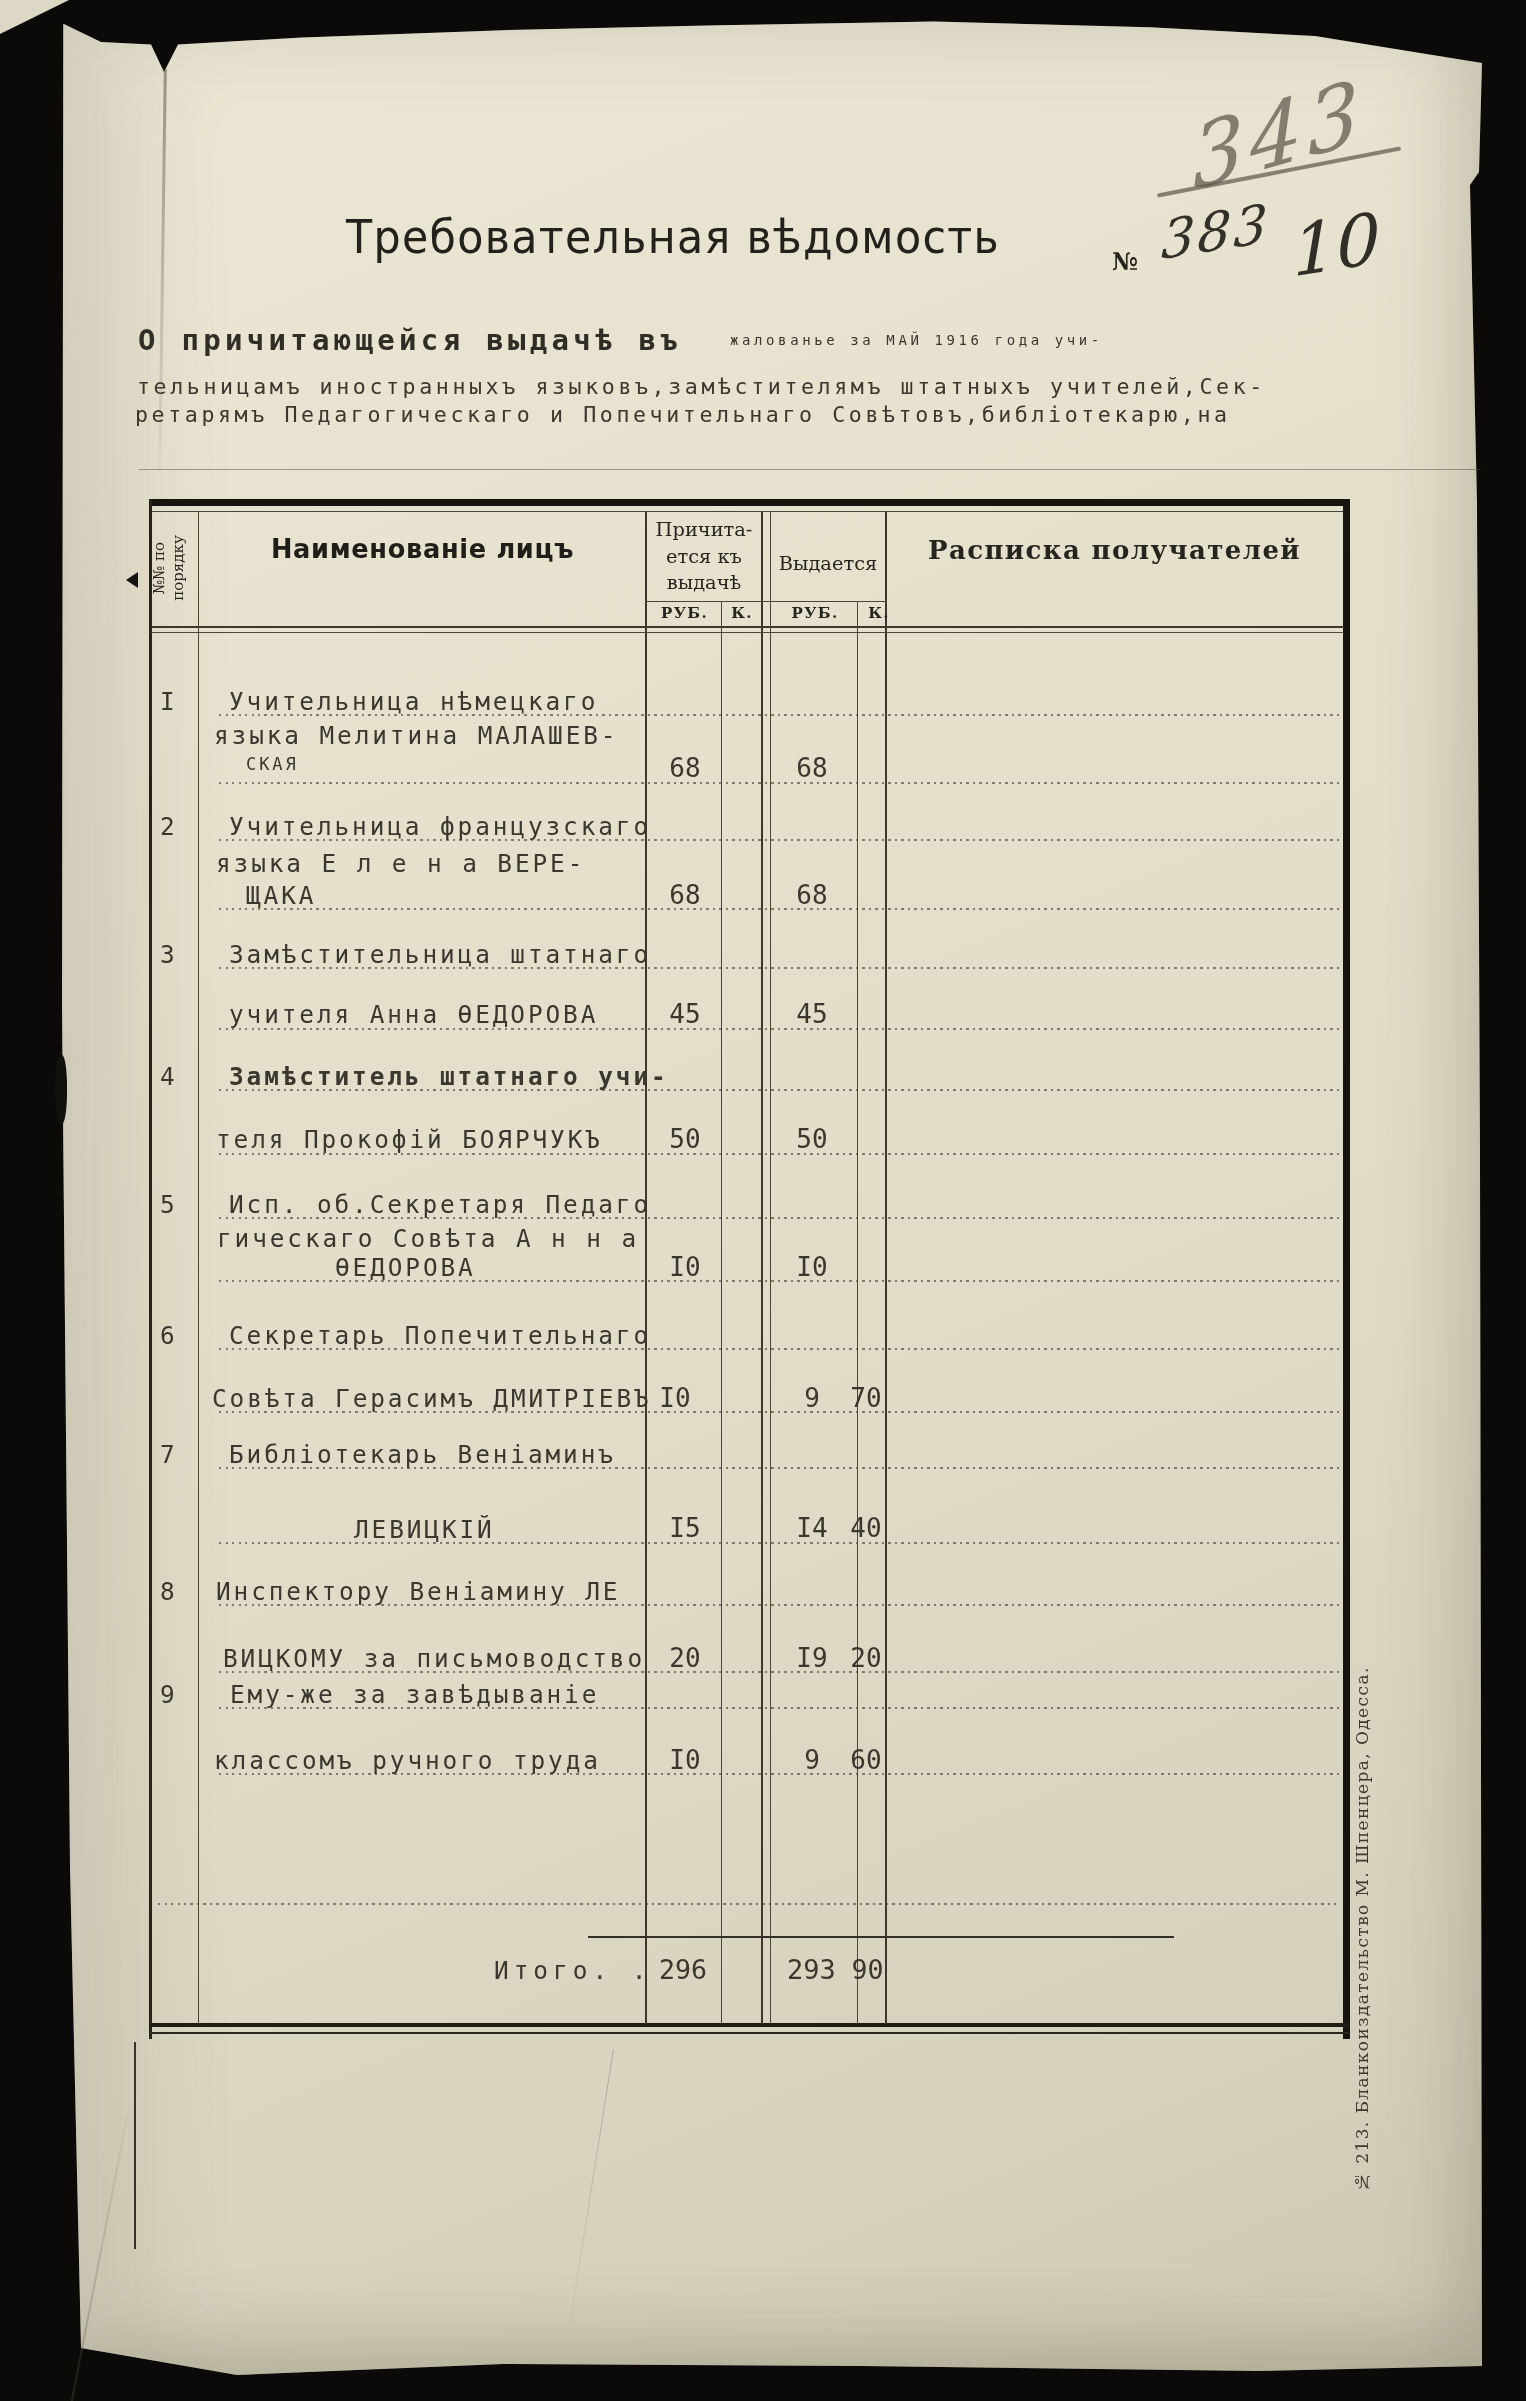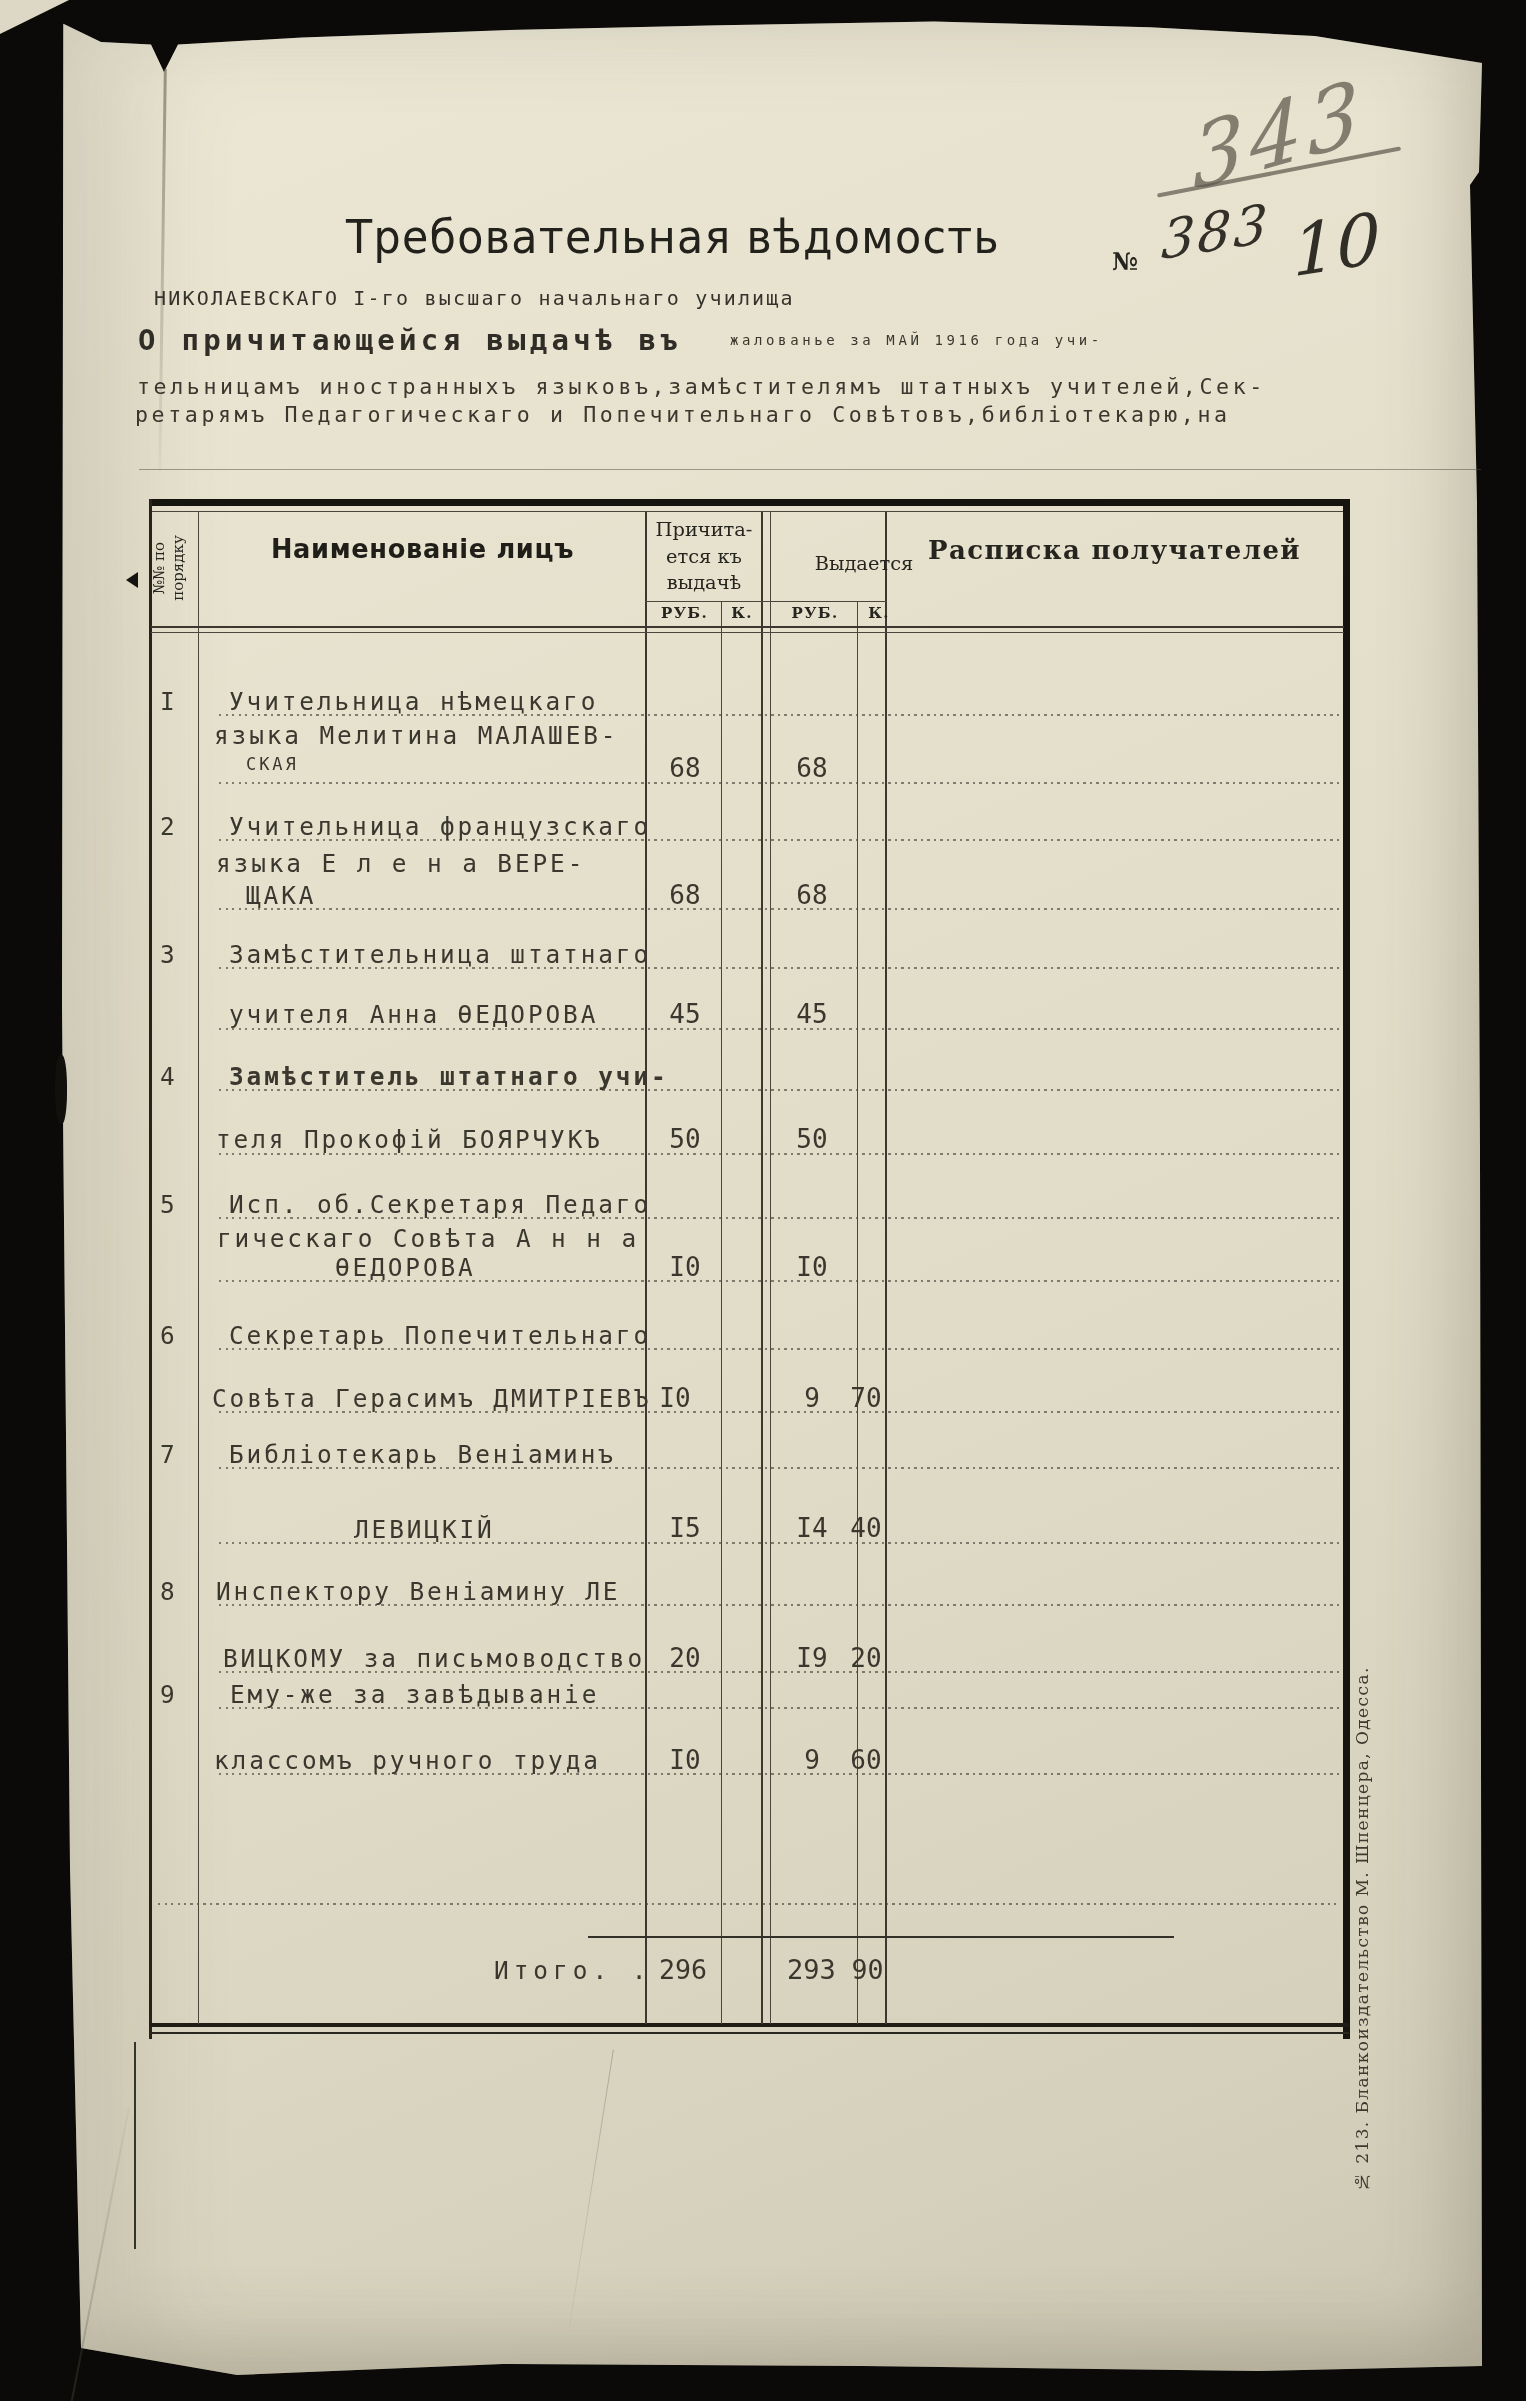--- a/index.html
+++ b/index.html
@@ -50,21 +50,20 @@
   <div class="crease" style="left:1155px;top:170px;width:248px;height:3.6px;background:rgba(92,86,74,.7);
               transform:rotate(-11deg);border-radius:2.2px;"></div>
   <div class="t hw" style="left:1161px;top:201px;font-size:53px;color:#323028;letter-spacing:2.9px;
               transform:rotate(-9deg) skewX(-12deg);">383</div>
   <div class="t hw" style="left:1292px;top:204px;font-size:70px;color:#302e26;
               transform:rotate(-9deg) skewX(-8deg);">10</div>
 
   <div class="t" style="left:346px;top:210px;font-size:46px;font-weight:500;color:#23211b;letter-spacing:1.4px;
               transform:scaleX(.93);transform-origin:left;">Требовательная вѣдомость</div>
   <div class="t print" style="left:1112px;top:247px;font-size:24px;font-weight:bold;">№</div>
-  <div class="t type" style="left:154px;top:286px;font-size:20px;letter-spacing:2.2px;color:#34322b;">НИКОЛАЕВСКАГО  I-го высшаго начальнаго училища</div>
 
   <div class="t type" style="left:138px;top:323px;font-size:29px;font-weight:600;letter-spacing:4.3px;color:#2f2d26;">О причитающейся выдачѣ въ</div>
   <div class="t type" style="left:730px;top:332px;font-size:14px;letter-spacing:3.6px;">жалованье за МАЙ 1916 года учи-</div>
   <div class="t type" style="left:137px;top:374px;font-size:21.6px;letter-spacing:3.6px;">тельницамъ иностранныхъ языковъ,замѣстителямъ штатныхъ учителей,Сек-</div>
   <div class="t type" style="left:135px;top:402px;font-size:21.6px;letter-spacing:3.6px;">ретарямъ Педагогическаго и Попечительнаго Совѣтовъ,библіотекарю,на</div>
   <div class="ln" style="left:139px;top:469px;width:1342px;height:1.4px;background:rgba(80,75,60,.5);"></div>
 
   <div>
     <div class="ln" style="left:149px;top:499px;width:1201px;height:6.5px;background:#16140f;border-radius:2.9px;"></div>
     <div class="ln" style="left:152px;top:511px;width:1194px;height:1.4px;background:#4a463c;"></div>
@@ -90,21 +89,21 @@
       <span>№№ по</span><br>
       <span>порядку</span>
     </div>
     <div class="t ctr" style="left:201px;top:533px;width:443px;font-size:27px;font-weight:bold;color:#201e18;
                 letter-spacing:0.7px;font-family:'DejaVu Sans',sans-serif;transform:scaleX(.95);">Наименованіе лицъ</div>
     <div class="t print ctr" style="left:647px;top:517px;width:114px;font-size:19.4px;line-height:26.6px;white-space:normal;">
       <span>Причита-</span><br>
       <span>ется къ</span><br>
       <span>выдачѣ</span>
     </div>
-    <div class="t print ctr" style="left:772px;top:552px;width:112px;font-size:19.4px;margin-left:36px;">Выдается</div>
+    <div class="t print ctr" style="left:772px;top:552px;width:112px;font-size:19.4px;">Выдается</div>
     <div class="t print ctr" style="left:888px;top:535px;width:453px;font-size:26px;font-weight:bold;letter-spacing:1.4px;">Расписка получателей</div>
     <div class="t print ctr" style="left:647px;top:604px;width:75px;font-size:15px;font-weight:bold;letter-spacing:1.4px;">РУБ.</div>
     <div class="t print ctr" style="left:723px;top:604px;width:38px;font-size:15px;font-weight:bold;letter-spacing:1.4px;">К.</div>
     <div class="t print ctr" style="left:772px;top:604px;width:86px;font-size:15px;font-weight:bold;letter-spacing:1.4px;">РУБ.</div>
     <div class="t print ctr" style="left:859px;top:604px;width:40px;font-size:15px;font-weight:bold;letter-spacing:1.4px;">К.</div>
 
     <div>
       <div class="dots" style="left:219px;top:714px;width:1120px;"></div>
       <div class="dots" style="left:219px;top:782px;width:1120px;"></div>
       <div class="t type" style="left:160px;top:687px;font-size:24.4px;">I</div>

